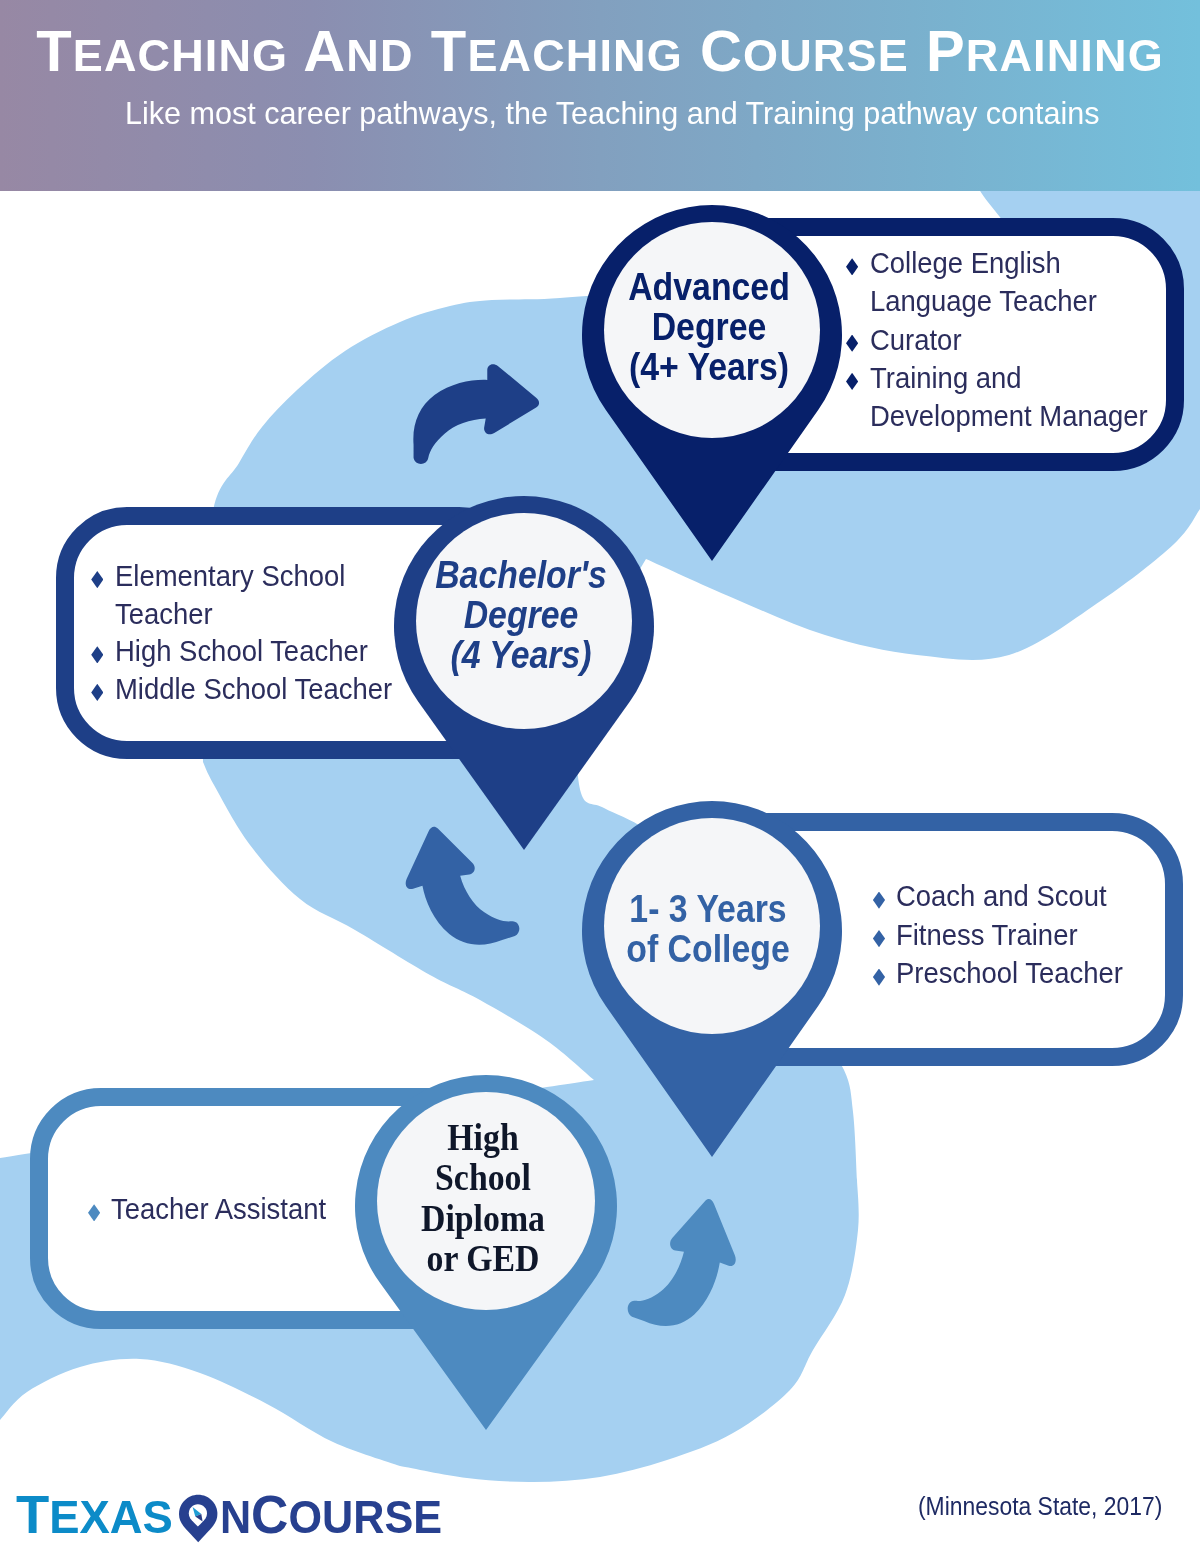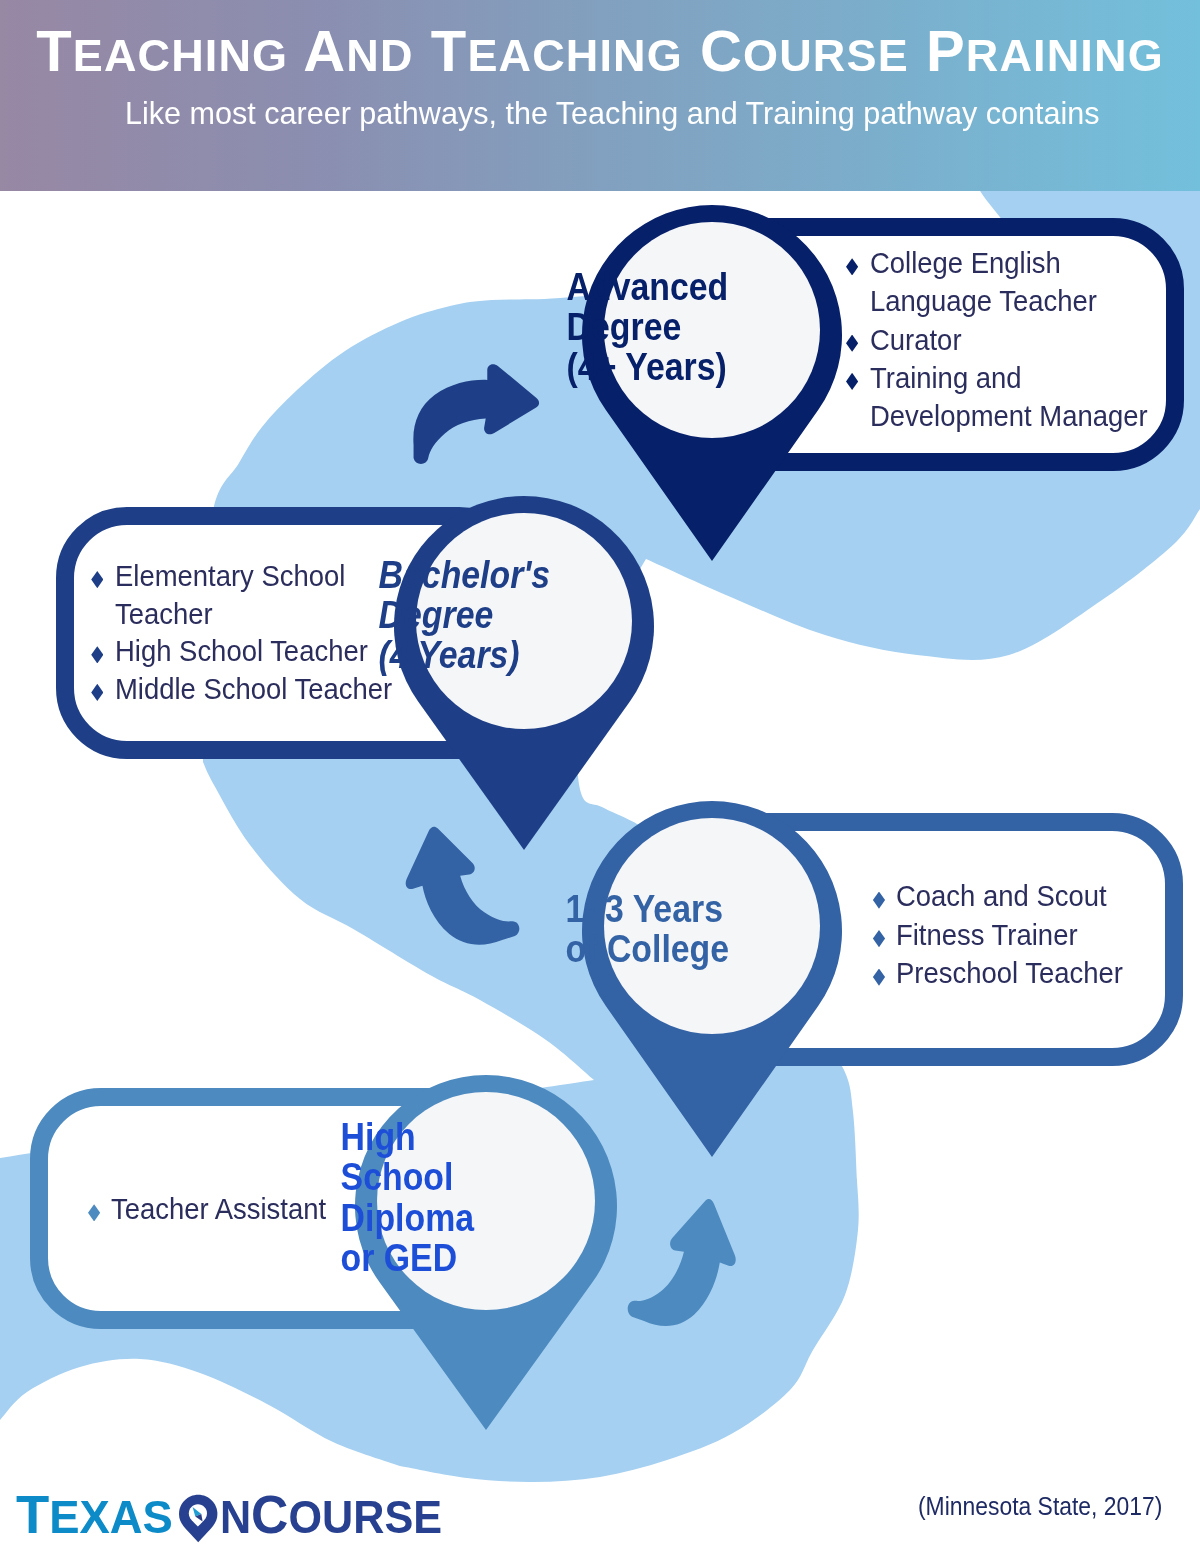--- a/index.html
+++ b/index.html
@@ -10,21 +10,21 @@
 .page{position:absolute;left:0;top:0;width:1200px;height:1555px;overflow:hidden;background:#fff;}
 svg.art{position:absolute;left:0;top:0;width:1200px;height:1555px;}
 .header-banner{position:absolute;left:0;top:0;width:1200px;height:191px;
    background:linear-gradient(90deg,#9788A4 0%,#8B8EB0 26%,#82A0BF 50%,#7AB0CD 76%,#73C0DC 100%);}
 .page-title{position:absolute;left:0;top:22px;width:1200px;text-align:center;color:#ffffff;
    font-weight:bold;font-size:58px;line-height:58px;white-space:nowrap;letter-spacing:1.13px;}
 .page-title .sc{font-size:45px;}
 .subtitle-line{position:absolute;left:12px;width:1200px;text-align:center;color:#ffffff;
    font-size:32px;line-height:32px;white-space:nowrap;}
 .subtitle-line > span{display:inline-block;transform:scaleX(0.955);}
-.marker-label{position:absolute;font-weight:bold;white-space:nowrap;}
+.marker-label{position:absolute;text-align:center;font-weight:bold;white-space:nowrap;}
 .marker-label span{display:block;transform:scaleX(0.89);}
 .career-list{position:absolute;color:#2B2D5C;font-size:28.6px;}
 .career-line{position:absolute;white-space:nowrap;transform-origin:0 0;transform:scaleX(0.96);}
 .career-bullet{position:absolute;width:12.2px;height:17.2px;
    clip-path:polygon(50% 0%,100% 50%,50% 100%,0% 50%);}
 .logo{position:absolute;white-space:nowrap;}
 
 </style>
 </head>
 <body>
@@ -72,21 +72,21 @@
   </div>
   <div class="marker-label" style="left:360.7px;top:554.7px;width:320px;font-size:38px;line-height:40.1px;color:#1E3F87;font-style:italic;">
     <span>Bachelor's</span>
     <span>Degree</span>
     <span>(4 Years)</span>
   </div>
   <div class="marker-label" style="left:547.5px;top:877.2px;width:320px;font-size:38px;line-height:40.3px;color:#3362A5;margin-top:12px;">
     <span>1- 3 Years</span>
     <span>of College</span>
   </div>
-  <div class="marker-label" style="left:322.5px;top:1117.2px;width:320px;font-size:38px;line-height:40.2px;color:#1d4ed8;">
+  <div class="marker-label" style="left:322.5px;top:1117.2px;width:320px;font-size:38px;line-height:40.2px;color:#0f172a;font-family:Liberation Serif, serif;">
     <span>High</span>
     <span>School</span>
     <span>Diploma</span>
     <span>or GED</span>
   </div>
   <div class="career-list">
     <span class="career-bullet" style="left:846.0px;top:258.2px;background:#07206A;"></span>
     <span class="career-line" style="left:870.0px;top:247.1px;">College English</span>
     <span class="career-line" style="left:870.0px;top:285.3px;">Language Teacher</span>
     <span class="career-bullet" style="left:846.0px;top:334.6px;background:#07206A;"></span>

